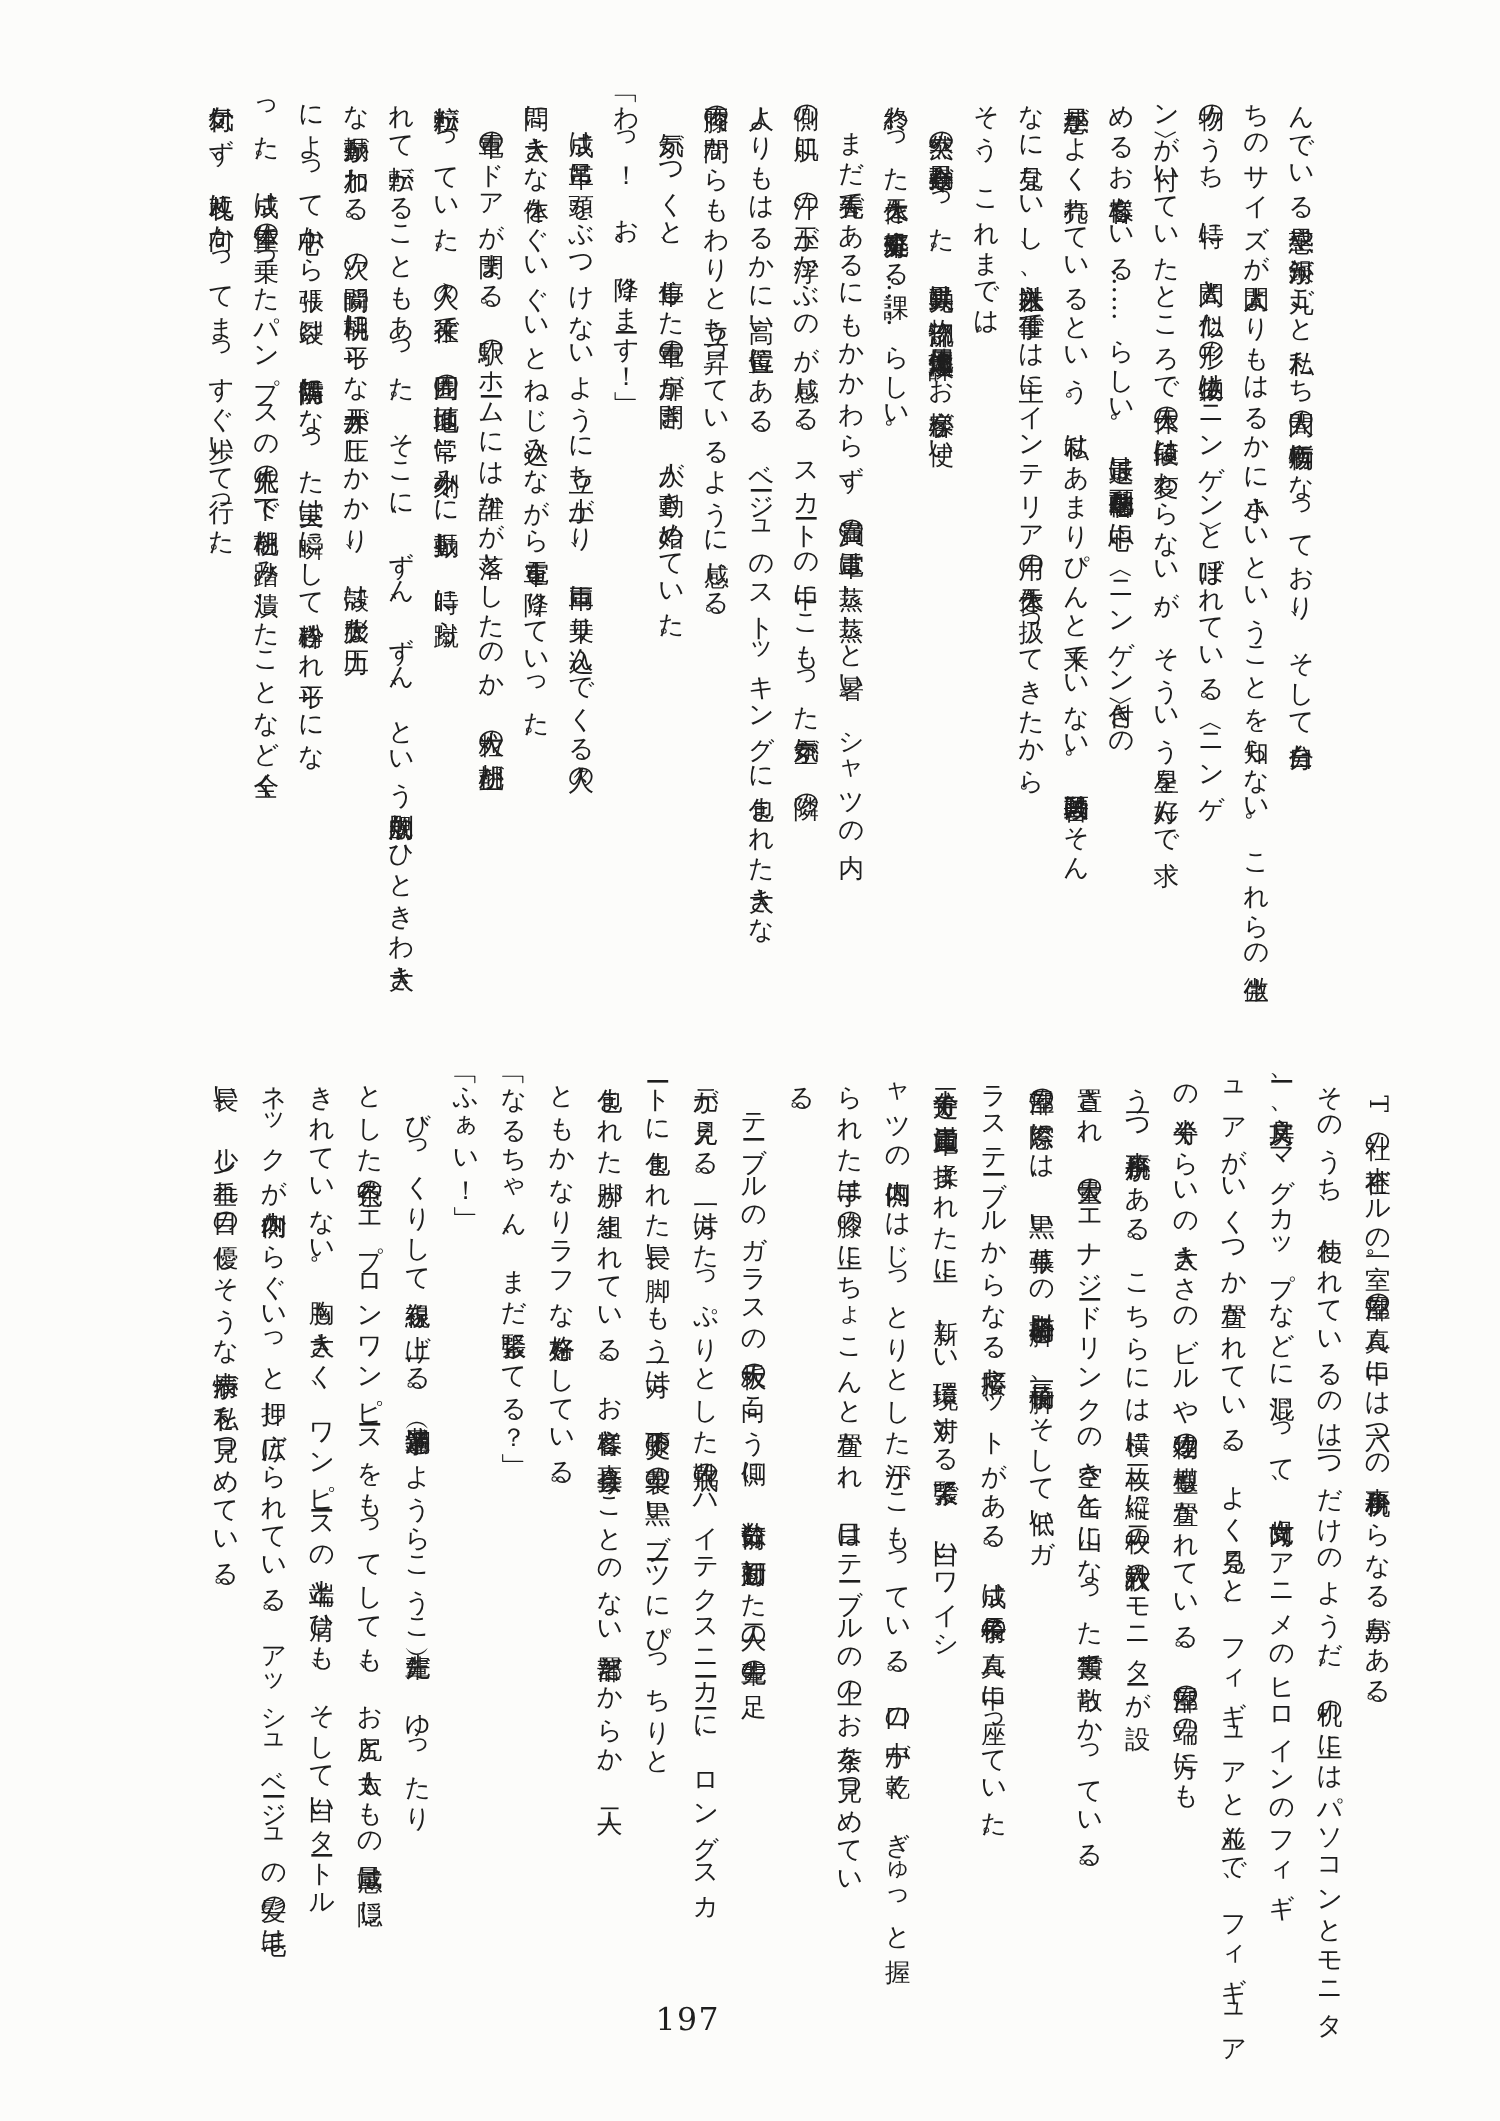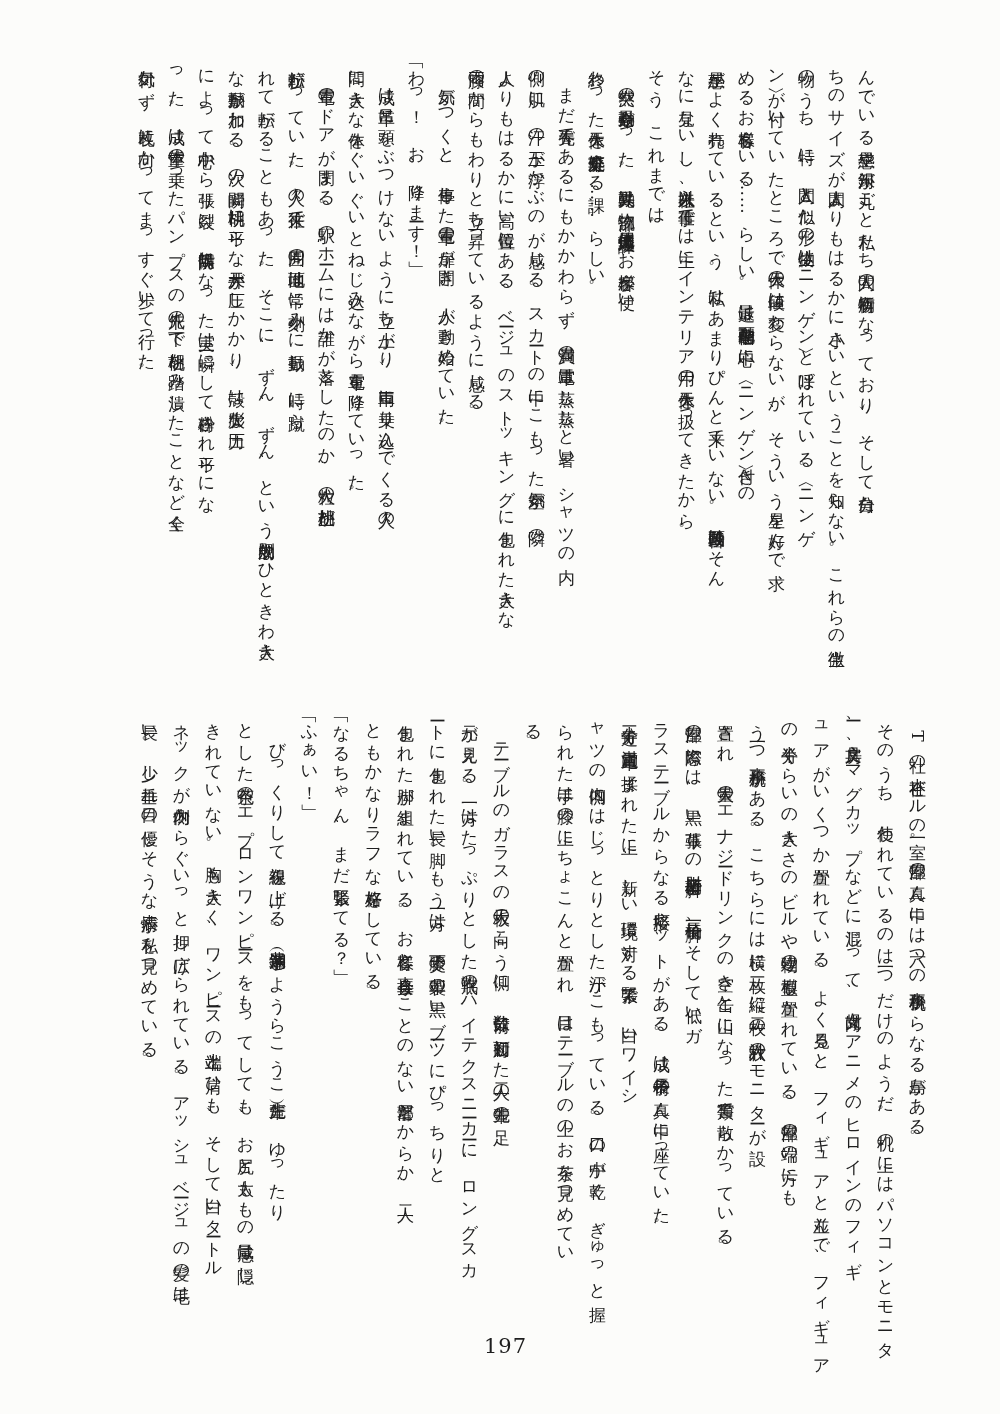--- a/index.html
+++ b/index.html
@@ -41,21 +41,21 @@
     height: 648px;
     font-size: 17px;
     line-height: 32px;
     letter-spacing: 1.2px;
   }
   .page-number {
     position: absolute;
     top: 1334px;
     left: 437px;
     width: 90px;
-    text-align: right;
+    text-align: left;
     font-size: 21px;
     color: #1e1e1e;
     letter-spacing: 1px;
   }
 </style>
 </head>
 <body>
 
 <div class="page">
 

